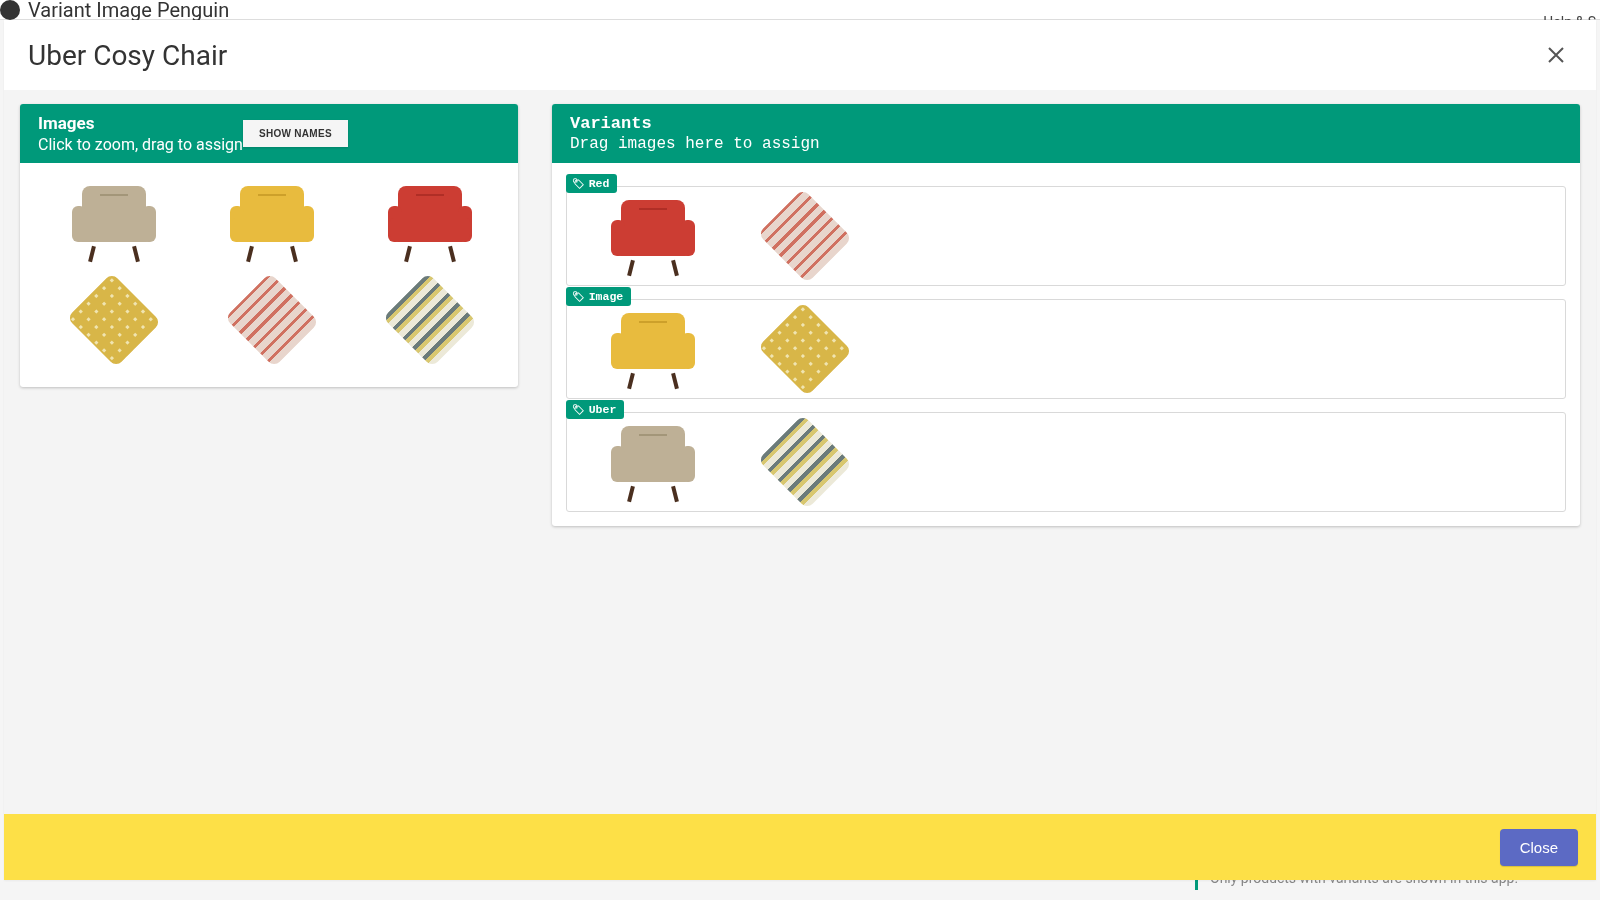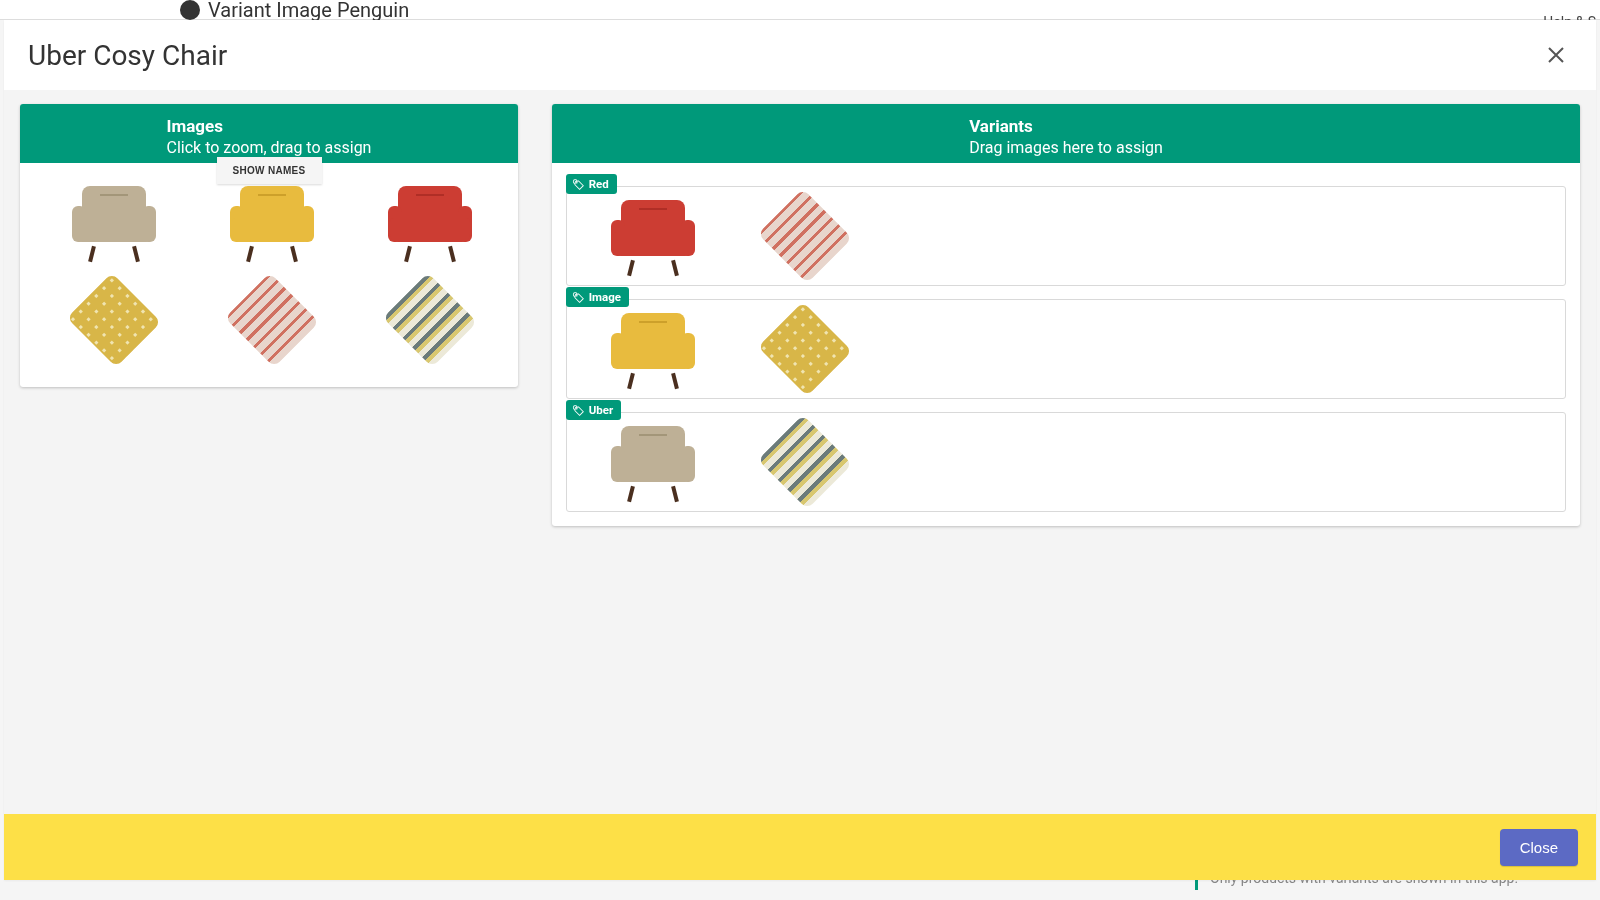--- a/index.html
+++ b/index.html
@@ -19,21 +19,20 @@
       background: #f5f5f5;
     }
     .bg-header {
       position: absolute;
       top: 0; left: 0; right: 0;
       height: 20px;
       background: #fff;
       border-bottom: 1px solid #ddd;
       display: flex;
       align-items: center;
-      padding-left: 180px;
       font-size: 20px;
       color: #333;
     }
     .bg-header-icon {
       width: 20px; height: 20px;
       background: #333;
       border-radius: 50%;
       margin-right: 8px;
     }
     .bg-help {
@@ -105,32 +104,31 @@
     
     
     .panel {
       background: #fff;
       border-radius: 3px;
       box-shadow: 0 1px 3px rgba(0,0,0,0.22);
       display: flex;
       flex-direction: column;
     }
     .panel.images-panel { width: 498px; }
-    .panel.variants-panel { flex: 1; }
+    .panel.variants-panel { flex: 1; font-family: Liberation Mono, monospace; }
     
     .panel-header {
       background: #00997a;
       color: #fff;
       padding: 12px 18px;
       display: flex;
       align-items: center;
       justify-content: flex-start;
       border-radius: 3px 3px 0 0;
       height: 59px;
-      flex-direction: column;
     }
     .panel-header-text h3 {
       font-size: 17px;
       font-weight: 700;
       margin-bottom: 2px;
     }
     .panel-header-text span {
       font-size: 16px;
       font-weight: 400;
     }

